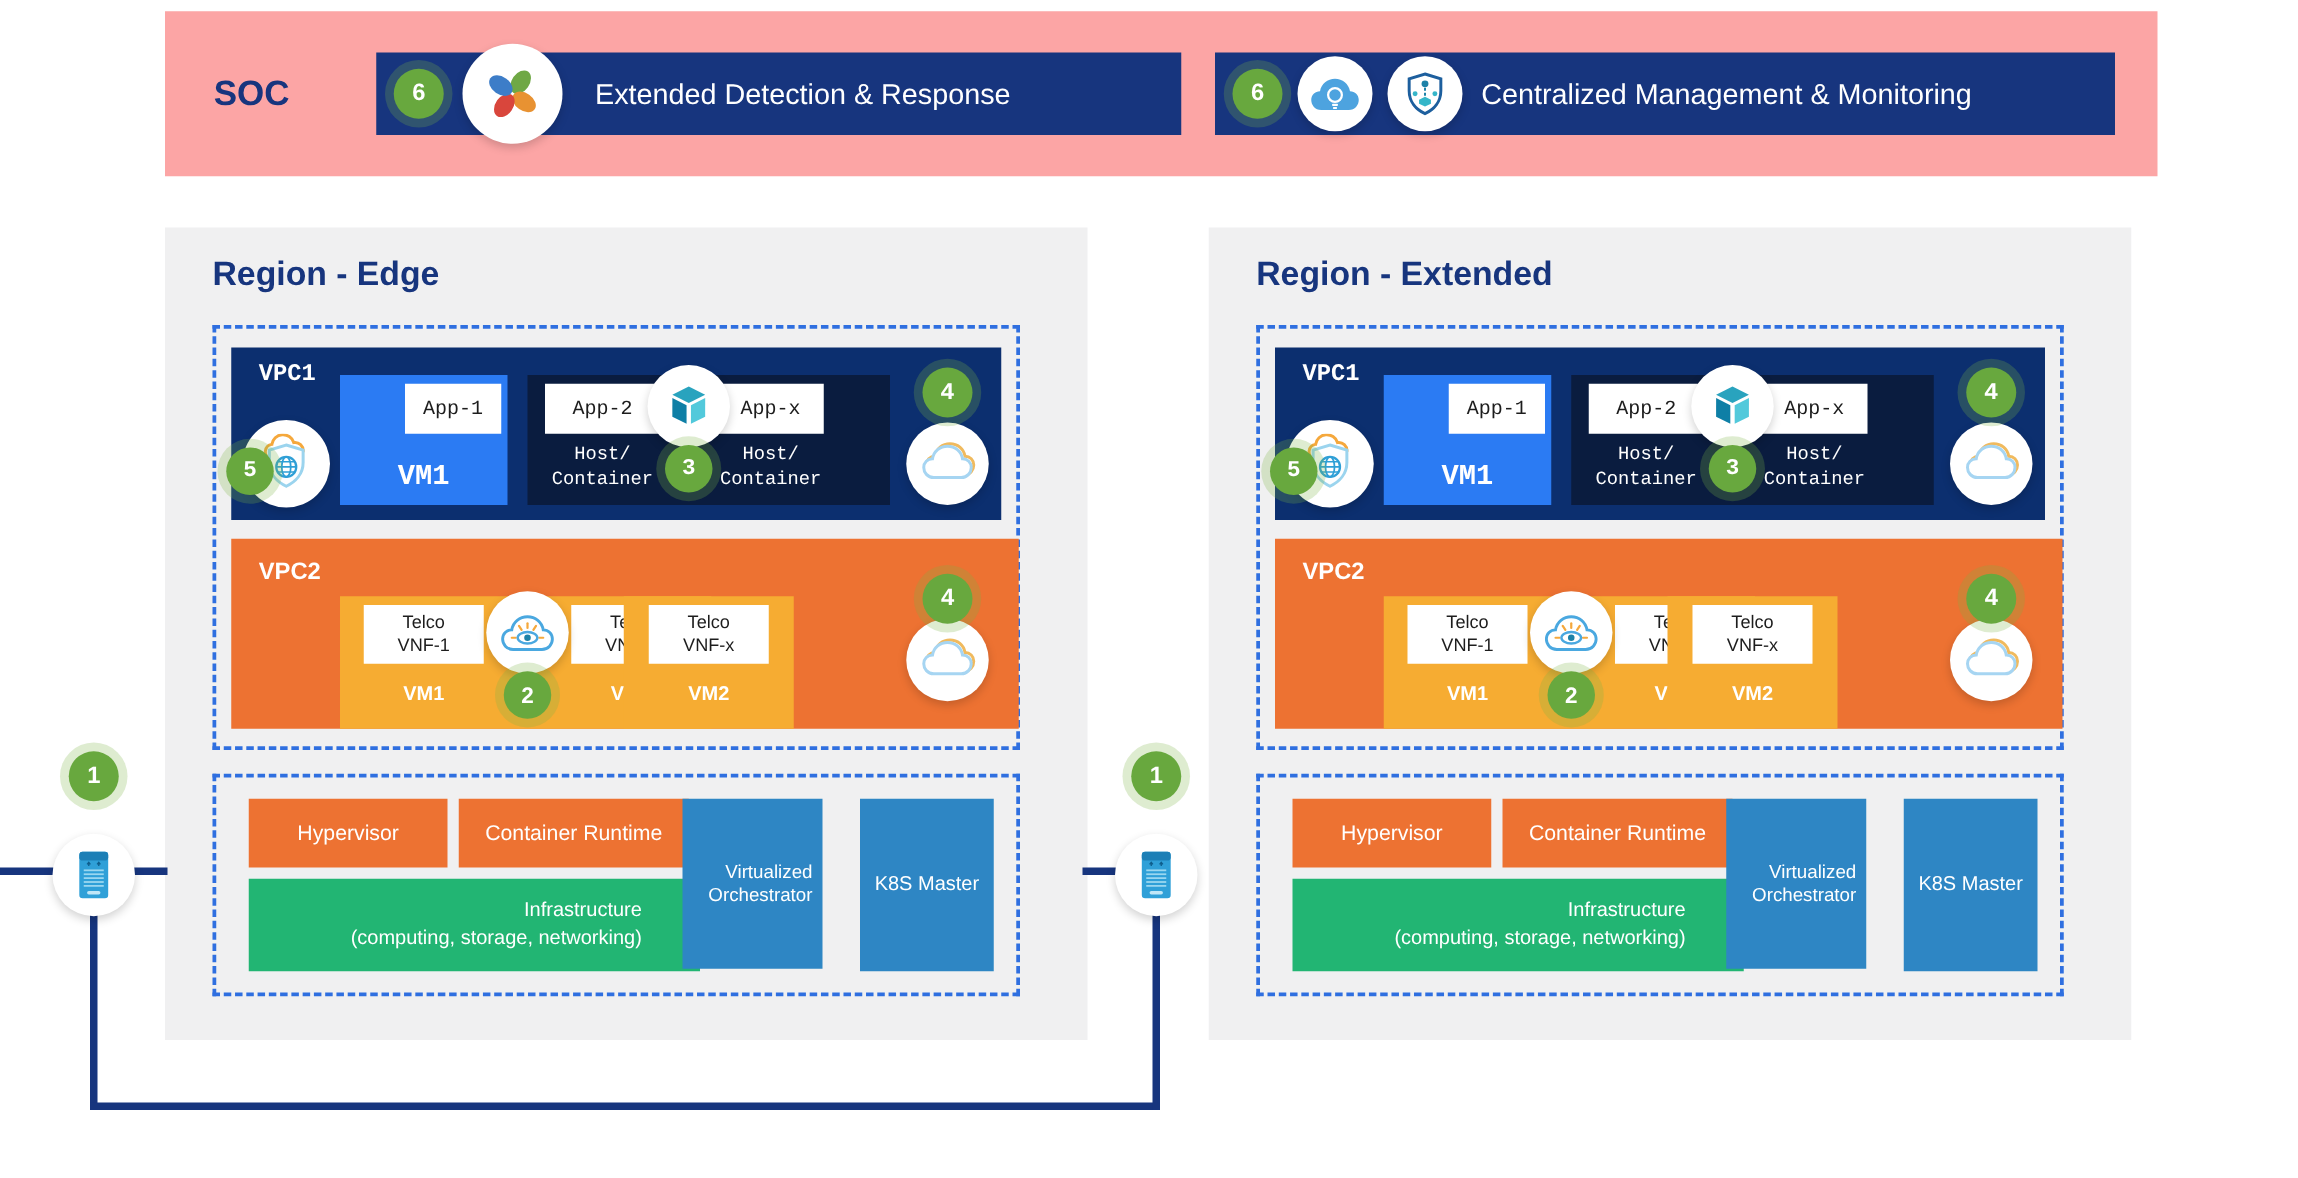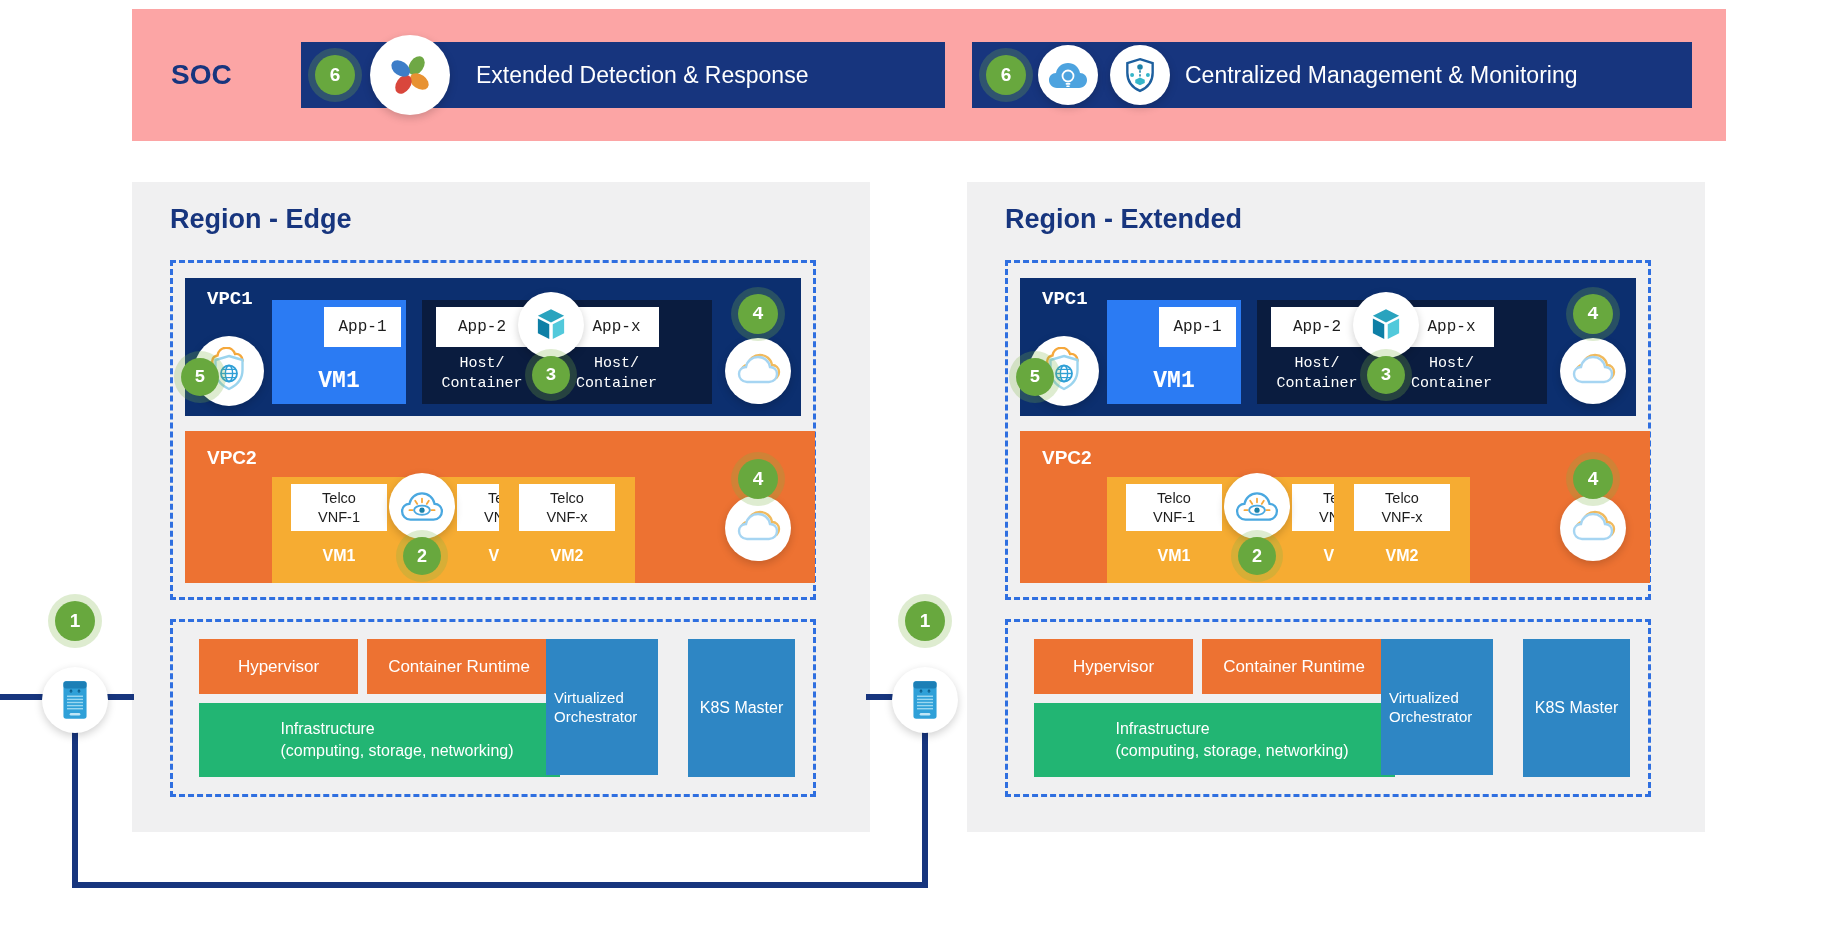--- a/index.html
+++ b/index.html
@@ -69,21 +69,21 @@
   .vnf{height:47px;top:7px;width:96px;font-size:14.5px;line-height:1.25;}
   .vnf1{left:19px;} .vnf2{left:185px;} .vnfx{left:20px;}
   .vmt{position:absolute;top:70px;width:96px;text-align:center;color:#fff;font-size:16px;font-weight:700;}
   .vmt1{left:19px;} .vmt2{left:185px;} .vmtx{left:20px;}
   .eye-circle{left:117px;top:-4px;width:66px;height:66px;}
   .badge2{left:131px;top:60px;}
   .badge4b{left:553px;top:28px;}
   .cloud-b{left:540px;top:64px;width:66px;height:66px;}
 
   .ibox{position:absolute;color:#fff;display:flex;align-items:center;justify-content:center;
-        text-align:left;font-size:17px;}
+        text-align:right;font-size:17px;}
   .hypervisor{left:67px;top:457px;width:159px;height:55px;background:#ED7232;}
   .cruntime{left:235px;top:457px;width:184px;height:55px;background:#ED7232;}
   .infra-main{left:67px;top:521px;width:361px;height:74px;background:#22B573;font-size:16px;line-height:1.4;padding-left:35px;}
   .vorch{left:414px;top:457px;width:112px;height:136px;background:#2E86C4;font-size:15px;line-height:1.3;padding:0 8px;}
   .k8s{left:556px;top:457px;width:107px;height:138px;background:#2E86C4;font-size:16px;}
 
   
   .gwline{position:absolute;background:#17357E;z-index:2;}
   #line-in-left{left:0;top:694px;width:44px;height:6px;}
   #line-out-left{left:106px;top:694px;width:28px;height:6px;}

